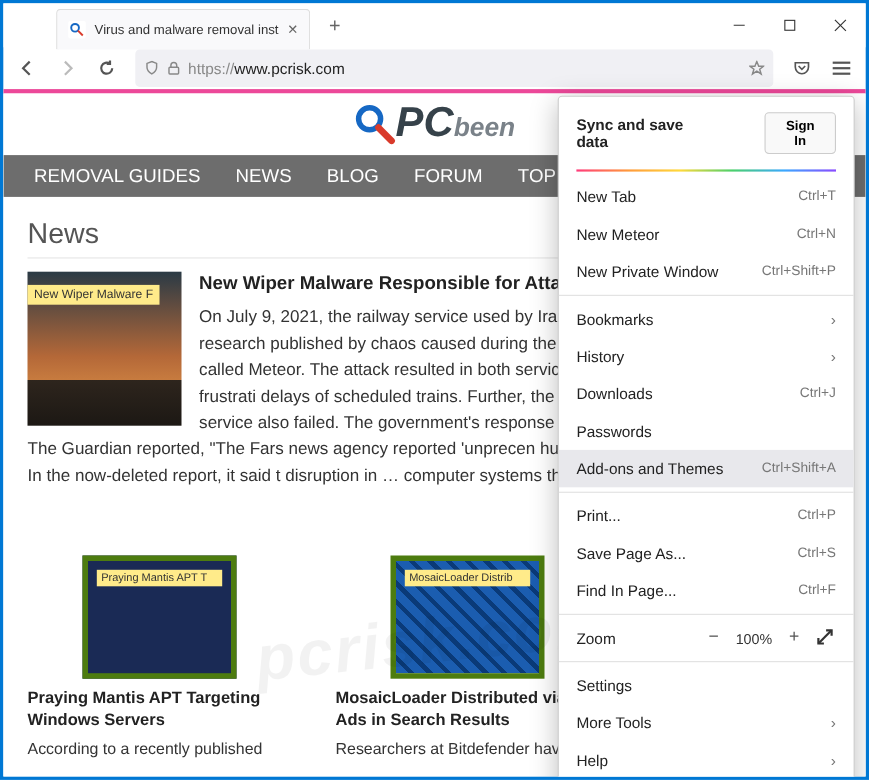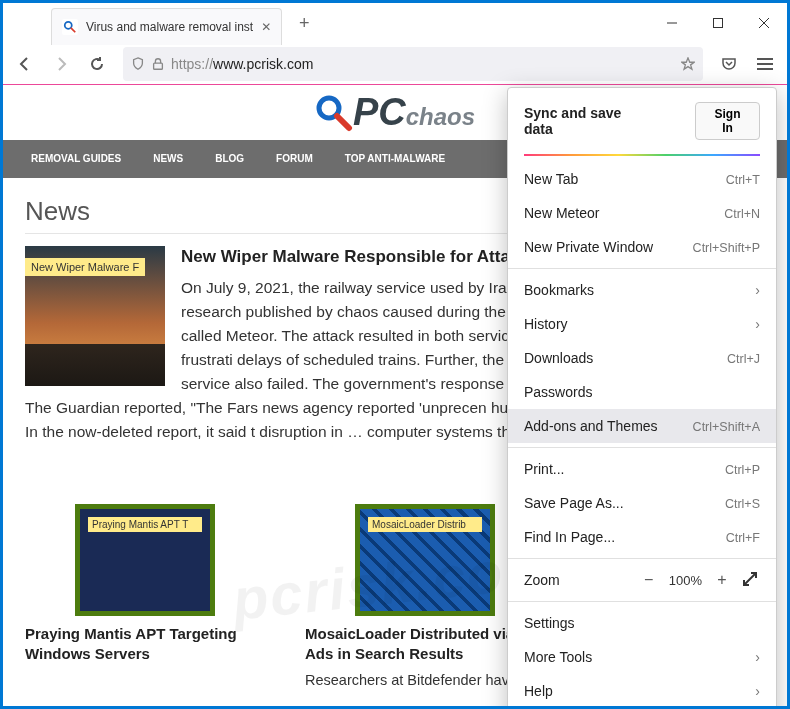--- a/index.html
+++ b/index.html
@@ -10,42 +10,42 @@
 .tab { margin-left: 48px; margin-top: 6px; height: 32px; padding: 18px 10px; display: flex; align-items: center; gap: 8px; border: 1px solid #ddd; border-bottom: none; border-top-left-radius: 4px; border-top-right-radius: 4px; min-width: 210px; background: #f9f9fb; font-size: 12px; color: #333; }
 .favicon { width: 16px; height: 16px; background: #fff; display: flex; align-items: center; justify-content: center; border-radius: 2px; }
 .favicon svg { width: 14px; height: 14px; }
 .tabclose { margin-left: auto; color: #666; cursor: pointer; }
 .newtab { width: 28px; height: 28px; margin-left: 8px; display: flex; align-items: center; justify-content: center; color: #666; font-size: 18px; cursor: pointer; }
 .winbtns { margin-left: auto; display: flex; }
 .winbtn { width: 46px; height: 40px; display: flex; align-items: center; justify-content: center; color: #333; font-size: 14px; }
 .winbtn svg { width: 12px; height: 12px; stroke: #333; stroke-width: 1; fill: none; }
 
 
-.toolbar { height: 42px; display: flex; align-items: center; padding: 0 6px; gap: 4px; border-bottom: 1px solid #ec4899; }
+.toolbar { height: 42px; display: flex; align-items: center; padding: 0 6px; gap: 4px; border-bottom: 4px solid #ec4899; }
 .navbtn { width: 32px; height: 32px; display: flex; align-items: center; justify-content: center; color: #666; border-radius: 4px; }
 .navbtn svg { width: 16px; height: 16px; stroke: #555; stroke-width: 2; fill: none; }
 .navbtn.disabled svg { stroke: #bbb; }
 .urlbar { flex: 1; height: 34px; margin: 0 6px; background: #f0f0f4; border-radius: 4px; display: flex; align-items: center; padding: 0 8px; gap: 6px; font-size: 14px; color: #555; }
 .urlbar svg { width: 14px; height: 14px; stroke: #888; stroke-width: 1.5; fill: none; }
 .urltext { flex: 1; white-space: nowrap; overflow: hidden; }
 .star { margin-left: auto; }
 .toolbtn { width: 32px; height: 32px; display: flex; align-items: center; justify-content: center; border-radius: 4px; }
 .toolbtn svg { width: 16px; height: 16px; stroke: #555; stroke-width: 1.5; fill: none; }
 .hamburger { display: flex; flex-direction: column; gap: 3px; }
 .hamburger span { width: 16px; height: 2px; background: #555; }
 
 
 .content { position: relative; height: calc(100% - 82px); overflow: hidden; background: #fff; }
 .logo { text-align: center; padding: 6px 0 4px; }
 .logo-row { display: inline-flex; align-items: center; }
 .logo-text { font-size: 38px; font-weight: 700; font-style: italic; }
 .lg-main { color: #36424a; }
 .lg-sub { color: #7a8289; font-size: 24px; vertical-align: baseline; }
 .navmenu { background: #6d6d6d; height: 38px; display: flex; align-items: center; padding-left: 12px; gap: 0; }
-.navmenu a { color: #fff; font-size: 10px; font-weight: 700; padding: 0 16px; }
+.navmenu a { color: #fff; font-size: 17px; font-weight: 400; padding: 0 16px; }
 .page { padding: 18px 22px; }
 .sectiontitle { font-size: 26px; color: #555; font-weight: 400; border-bottom: 1px solid #e5e5e5; padding-bottom: 6px; margin-bottom: 12px; }
 .article { display: block; }
 .thumb1 { float: left; width: 140px; height: 140px; margin-right: 16px; position: relative; background: linear-gradient(#2a3a45 0%, #b46838 55%, #c77b3f 70%, #2e251d 70%, #1c1814 100%); }
 .thumbtag { position: absolute; top: 12px; left: 0; background: #ffeb8a; color: #333; font-size: 11px; padding: 3px 6px; }
 .articletitle { font-size: 17px; font-weight: 700; color: #222; margin-bottom: 8px; line-height: 1.3; }
 .articlebody { font-size: 15.5px; color: #333; line-height: 1.55; }
 .cards { display: flex; gap: 40px; margin-top: 50px; clear: both; padding-top: 10px; }
 .card { width: 240px; }
 .cthumb { width: 140px; height: 112px; margin: 0 auto 8px; position: relative; background: #1a2a55; border: 5px solid #4d7c0f; }
@@ -53,21 +53,21 @@
 .ctag { position: absolute; top: 8px; left: 8px; right: 8px; background: #ffeb8a; font-size: 10px; padding: 2px 4px; color: #333; text-align: left; white-space: nowrap; overflow: hidden; }
 .ctitle { font-size: 15px; font-weight: 700; color: #222; line-height: 1.35; margin-bottom: 6px; }
 .cbody { font-size: 14.5px; color: #333; line-height: 1.5; }
 .watermark { position: absolute; left: 0; right: 0; bottom: 90px; text-align: center; font-size: 58px; color: rgba(0,0,0,0.05); font-weight: 700; font-style: italic; pointer-events: none; transform: rotate(-6deg); letter-spacing: 2px; }
 
 
 .menu { position: absolute; top: 84px; right: 10px; width: 270px; background: #fff; border: 1px solid #ccc; border-radius: 4px; box-shadow: 0 6px 24px rgba(0,0,0,0.25); font-size: 14px; color: #222; z-index: 50; padding-bottom: 4px; }
 .msync { padding: 14px 16px; display: flex; align-items: center; justify-content: space-between; font-weight: 600; gap: 44px; }
 .signin { border: 1px solid #ccc; border-radius: 4px; padding: 4px 12px; font-size: 12px; font-weight: 700; background: #f9f9f9; }
 .gradline { height: 2px; background: linear-gradient(90deg,#ff3b7b,#ff9a3b,#ffd93b,#4bd06b,#3ba8ff,#8a4bff); margin: 0 16px 6px; }
-.mitem { padding: 9px 16px; display: flex; align-items: flex-end; justify-content: space-between; cursor: default; }
+.mitem { padding: 9px 16px; display: flex; align-items: flex-start; justify-content: space-between; cursor: default; }
 .mitem:hover, .mitem.hl { background: #e8e8ec; }
 .mitem .sc { color: #777; font-size: 12.5px; }
 .mitem .chev { color: #777; }
 .msep { height: 1px; background: #e0e0e0; margin: 4px 0; }
 .zoomrow { padding: 8px 16px; display: flex; align-items: center; gap: 10px; }
 .zoomrow .lbl { flex: 1; }
 .zoombtn { width: 20px; text-align: center; color: #555; font-size: 16px; }
 .zoomval { font-size: 13px; color: #333; }
 .expand { width: 18px; height: 18px; }
 .expand svg { width: 16px; height: 16px; stroke: #333; stroke-width: 2; fill: none; }
@@ -152,21 +152,21 @@
     </div>
 </div>
 
 <div class="content">
   <div class="logo">
     <span class="logo-row">
       <svg width="38" height="38" viewBox="0 0 38 38">
           <circle cx="14" cy="14" r="10" fill="none" stroke="#1668c4" stroke-width="5"></circle>
           <line x1="22" y1="22" x2="34" y2="34" stroke="#d93a2b" stroke-width="6" stroke-linecap="round"></line>
         </svg>
-      <span class="logo-text"><span class="lg-main">PC</span><span class="lg-sub">chaos</span></span>
+      <span class="logo-text"><span class="lg-main">PC</span><span class="lg-sub">been</span></span>
     </span>
   </div>
   <div class="navmenu">
     <a>REMOVAL GUIDES</a>
     <a>NEWS</a>
     <a>BLOG</a>
     <a>FORUM</a>
     <a>TOP ANTI-MALWARE</a>
   </div>
   <div class="page">
@@ -177,20 +177,21 @@
       </div>
       <h3 class="articletitle">New Wiper Malware Responsible for Attack on Ir</h3>
       <p class="articlebody">On July 9, 2021, the railway service used by Iranians suffered a cyber attack. New research published by chaos caused during the attack was a result of a pre malware, called Meteor. The attack resulted in both services offered been shut down and to the frustrati delays of scheduled trains. Further, the electronic tracking system used to service also failed. The government's response to the attack was at odds v saying. The Guardian reported, "The Fars news agency reported 'unprecen hundreds of trains delayed or canceled. In the now-deleted report, it said t disruption in … computer systems that is probably due to a cybe...</p>
     </div>
     <div class="cards">
       <div class="card">
         <div class="cthumb">
             <span class="ctag">Praying Mantis APT T</span>
           </div>
         <div class="ctitle">Praying Mantis APT Targeting Windows Servers</div>
+        <div class="cbody">According to a recently published</div>
       </div>
       <div class="card">
         <div class="cthumb cthumb2">
             <span class="ctag">MosaicLoader Distrib</span>
           </div>
         <div class="ctitle">MosaicLoader Distributed via Ads in Search Results</div>
         <div class="cbody">Researchers at Bitdefender have</div>
       </div>
     </div>
   </div>

